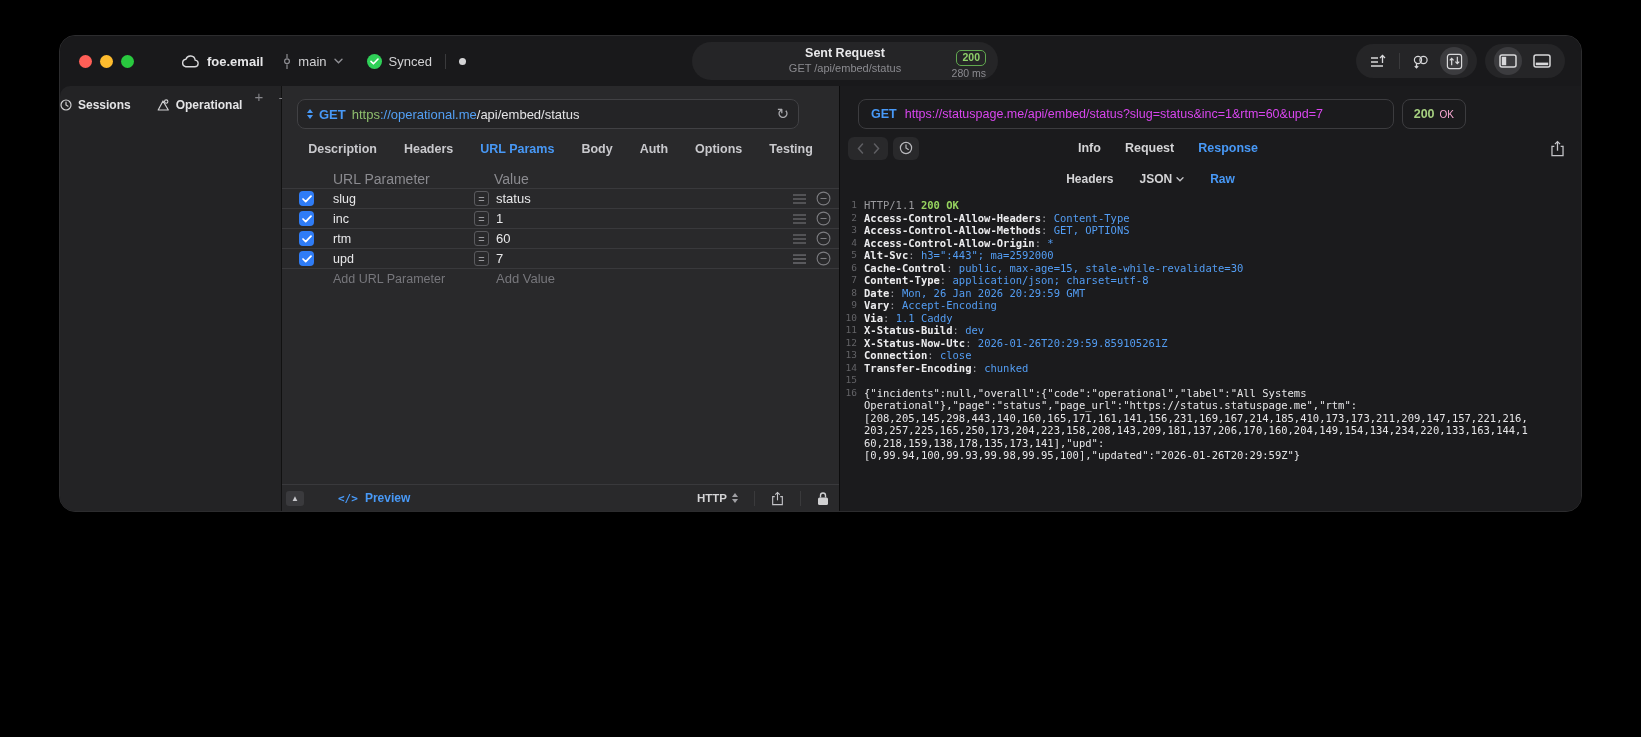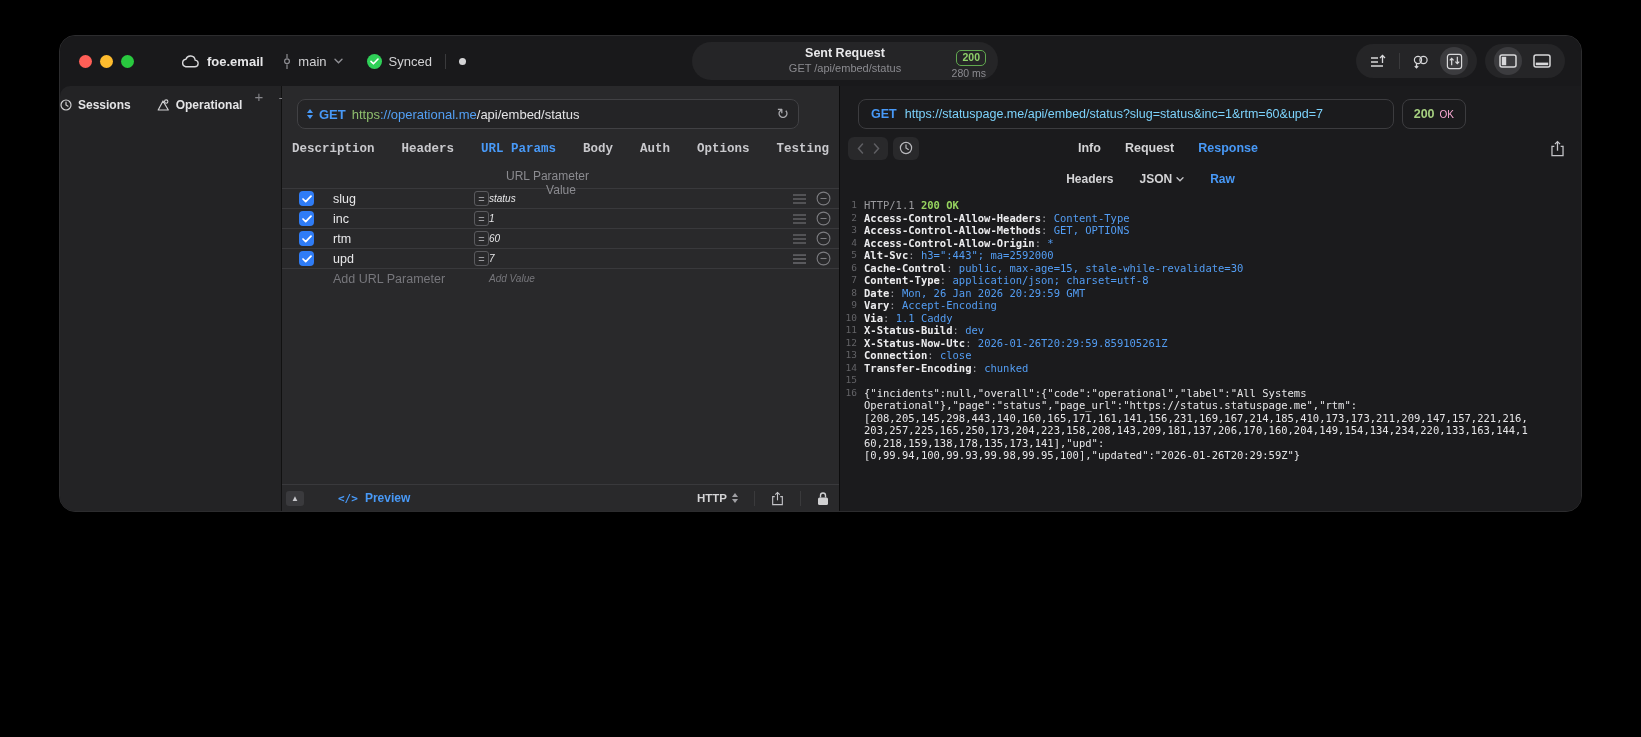--- a/index.html
+++ b/index.html
@@ -72,32 +72,32 @@
   .stepper { display:flex; flex-direction:column; gap:2px; }
   .stepper i { width:0; height:0; border-left:3.5px solid transparent; border-right:3.5px solid transparent; }
   .stepper .up { border-bottom:4.5px solid #4899f7; }
   .stepper .dn { border-top:4.5px solid #4899f7; }
   .url-method { color:#4899f7; font-size:13px; font-weight:700; }
   .url-text { font-size:13px; color:#e4e4e6; flex:1; white-space:nowrap; overflow:hidden; }
   .u-scheme { color:#8fbf6e; } .u-host { color:#53a0f5; } .u-path { color:#e4e4e6; }
   .refresh { color:#a9a9ad; font-size:15px; }
 
   .req-tabs { height:40px; display:flex; align-items:center; justify-content:center; gap:27px; }
-  .rtab { color:#c9c9cd; font-size:12.5px; font-weight:600;font-family:Liberation Mono, monospace; }
+  .rtab { color:#c9c9cd; font-size:12.5px; font-weight:600; }
   .rtab.active { color:#4899f7; }
 
   .ptable { }
-  .phead { height:19px; display:flex; align-items:center; font-size:12px; color:#8b8b90;flex-direction:column; }
+  .phead { height:19px; display:flex; align-items:center; font-size:14px; color:#8b8b90; }
   .phead .c1 { margin-left:51px; width:160px; } .phead .c2 { margin-left:1px; }
   .prow { height:20px; display:flex; align-items:center; border-top:1px solid #39393c; padding-left:17px; padding-right:8px; }
   .cb { width:15px; height:15px; border-radius:4px; background:#2f7cf6; display:flex; align-items:center; justify-content:center; flex:0 0 15px; }
   .pname { margin-left:19px; width:141px; color:#e8e8ea; font-size:12.5px; }
   .eqbox { width:15px; height:15px; border:1px solid #5a5a5e; border-radius:3px; color:#9a9a9e; font-size:11px;
            display:flex; align-items:center; justify-content:center; flex:0 0 15px; }
-  .pval { flex:1; color:#e8e8ea; font-size:10px;font-style:italic; }
+  .pval { margin-left:7px; flex:1; color:#e8e8ea; font-size:13px; }
   .rowicons { display:flex; align-items:center; gap:10px; color:#7c7c80; }
   .prow.addrow { border-top:1px solid #39393c; }
   .prow.addrow .pname, .prow.addrow .pval { color:#77777c; }
   .prow.addrow .phspace { width:15px; flex:0 0 15px; }
 
   .req-footer { position:absolute; left:0; right:0; bottom:0; height:27px; border-top:1px solid #39393c;
                 display:flex; align-items:center; padding:0 10px 0 4px; gap:10px; }
   .collapse-btn { width:18px; height:15px; background:#3a3a3d; border-radius:3px; color:#c9c9cd;
                   font-size:8px; display:flex; align-items:center; justify-content:center; }
   .preview { display:flex; align-items:center; gap:7px; color:#4899f7; font-size:12px; font-weight:600; margin-left:24px; }
@@ -106,21 +106,21 @@
   .http-sel { display:flex; align-items:center; gap:5px; color:#d4d4d6; font-size:11.5px; font-weight:600; }
   .http-sel .stepper .up { border-bottom-color:#a0a0a4; } .http-sel .stepper .dn { border-top-color:#a0a0a4; }
   .fico { color:#c4c4c8; display:flex; align-items:center; }
 
   
   .resppanel { flex:1; background:#1b1b1d; display:flex; flex-direction:column; position:relative; }
   .resp-urlrow { margin:13px 115px 0 18px; display:flex; gap:8px; height:30px; }
   .resp-urlbox { flex:1; border:1px solid #3c3c3f; border-radius:8px; display:flex; align-items:center;
                  padding:0 12px; gap:8px; overflow:hidden; }
   .resp-method { color:#4899f7; font-size:12.5px; font-weight:700; }
-  .resp-url { color:#7dd3fc; font-size:12.5px; white-space:nowrap; }
+  .resp-url { color:#d946ef; font-size:12.5px; white-space:nowrap; }
   .resp-status { border:1px solid #3c3c3f; border-radius:8px; display:flex; align-items:center; padding:0 11px; gap:5px; }
   .resp-status .sc { color:#a6d080; font-size:12.5px; font-weight:700; }
   .resp-status .st { color:#f9a8d4; font-size:10px;text-align:center; }
 
   .resp-nav { height:38px; display:flex; align-items:center; padding:0 16px 0 8px; position:relative; }
   .navpill { background:#29292b; border-radius:6px; height:23px; display:flex; align-items:center; }
   .navpill.arrows { width:40px; justify-content:center; gap:9px; color:#5f5f63; }
   .navpill.clock { width:26px; justify-content:center; color:#b9b9bd; margin-left:5px; }
   .resp-tabs { position:absolute; left:238px; display:flex; gap:24px; }
   .resp-tab { color:#d4d4d6; font-size:12.5px; font-weight:600; }

